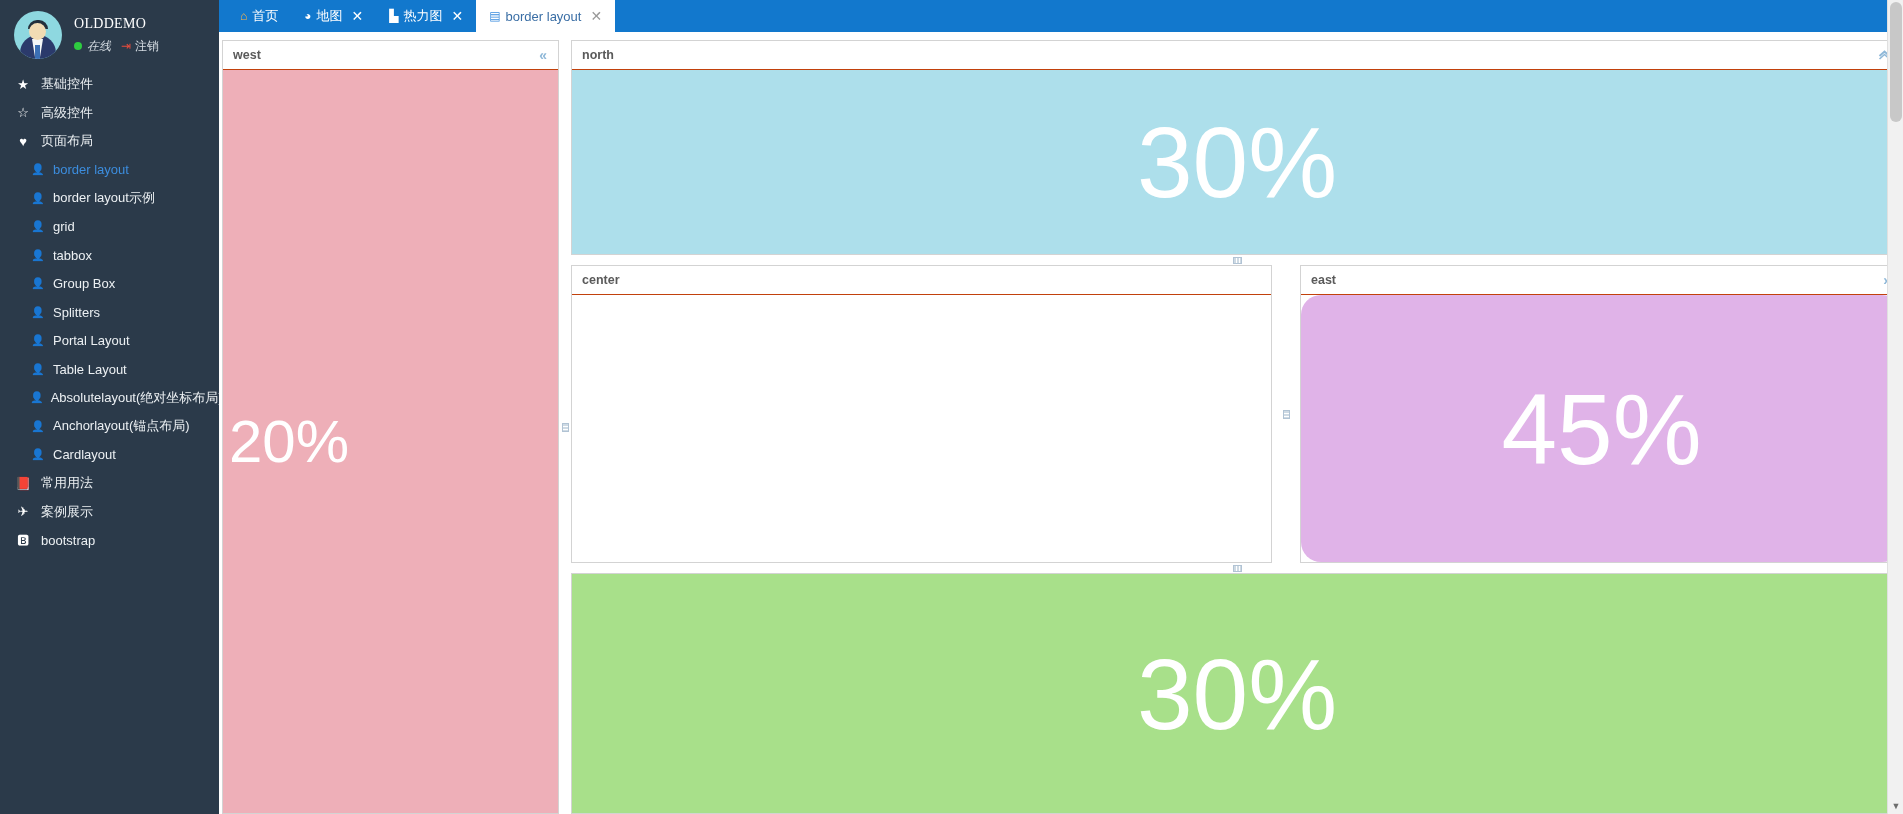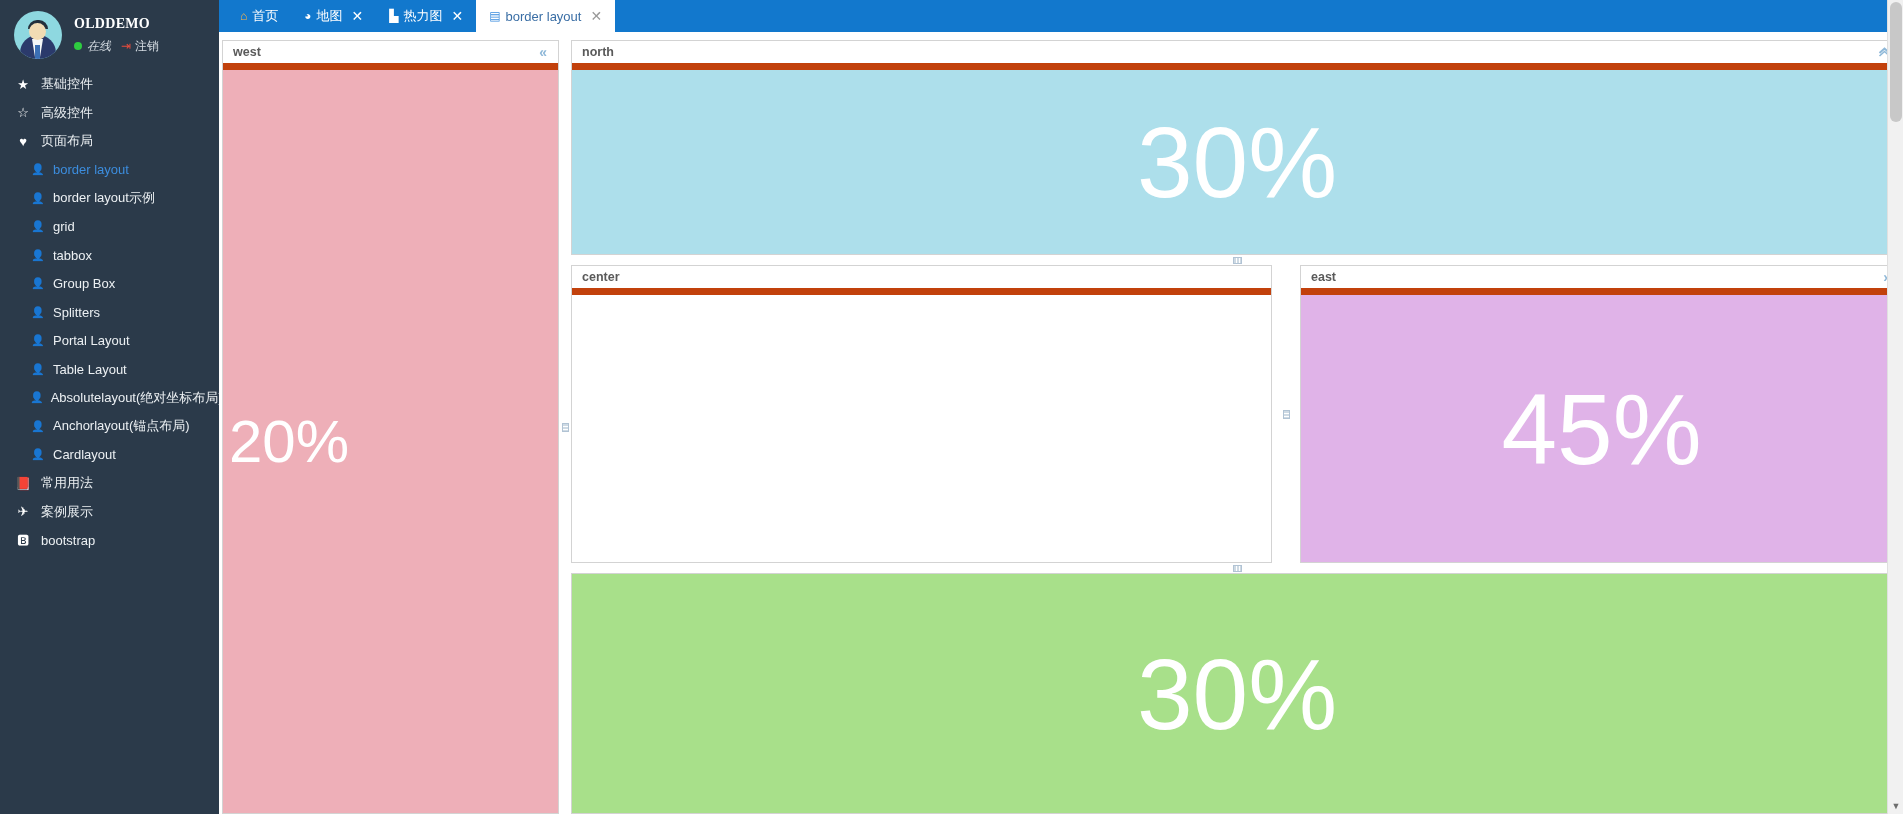--- a/index.html
+++ b/index.html
@@ -73,21 +73,21 @@
     clip-path: polygon(0 0, 100% 0, 70% 100%, 30% 100%);
   }
   .avatar .tie {
     position: absolute;
     width: 5px; height: 14px;
     background: #3b6fb5;
     left: 21px; bottom: 0;
   }
   .user-meta { display: flex; flex-direction: column; justify-content: center; }
   .user-name {
-    font-weight: bold;
+    font-weight: normal;
     font-size: 14px;
     letter-spacing: .3px;
     color: #ffffff;
     margin-bottom: 6px;
     font-family: "Liberation Serif", serif;
   }
   .user-status { font-size: 12px; color: #d6dde3; display: flex; align-items: center; }
   .dot-online {
     width: 8px; height: 8px; border-radius: 50%;
     background: #2ecc40; display: inline-block; margin-right: 5px;
@@ -189,21 +189,21 @@
     height: 29px;
     flex: 0 0 29px;
     background: #ffffff;
     display: flex;
     align-items: center;
     justify-content: space-between;
     padding: 0 8px 0 10px;
     font-size: 13px;
     color: #666666;
     font-weight: bold;
-    border-bottom: 7px solid #c2410c;
+    border-bottom: 1px solid #c2410c;
   }
   .panel-header .ph-title { font-weight: bold; color: #5a5a5a; font-size:12.5px;}
   .panel-tool {
     font-size: 14px;
     color: #8fb8d8;
     cursor: pointer;
     line-height: 1;
     padding: 2px 3px;
   }
   .panel-body {
@@ -285,20 +285,21 @@
     line-height: 1.05;
     white-space: nowrap;
     font-weight: 400;
   }
   .east-panel { flex: 0 0 603px; }
   .east-body {
     background: #e0b3e8;
     display: flex;
     align-items: center;
     justify-content: center;
+    border-radius: 20px;
   }
 
   .south-panel { flex: 0 0 241px; }
   .south-body {
     background: #a8e08a;
     display: flex;
     align-items: center;
     justify-content: center;
   }
 

